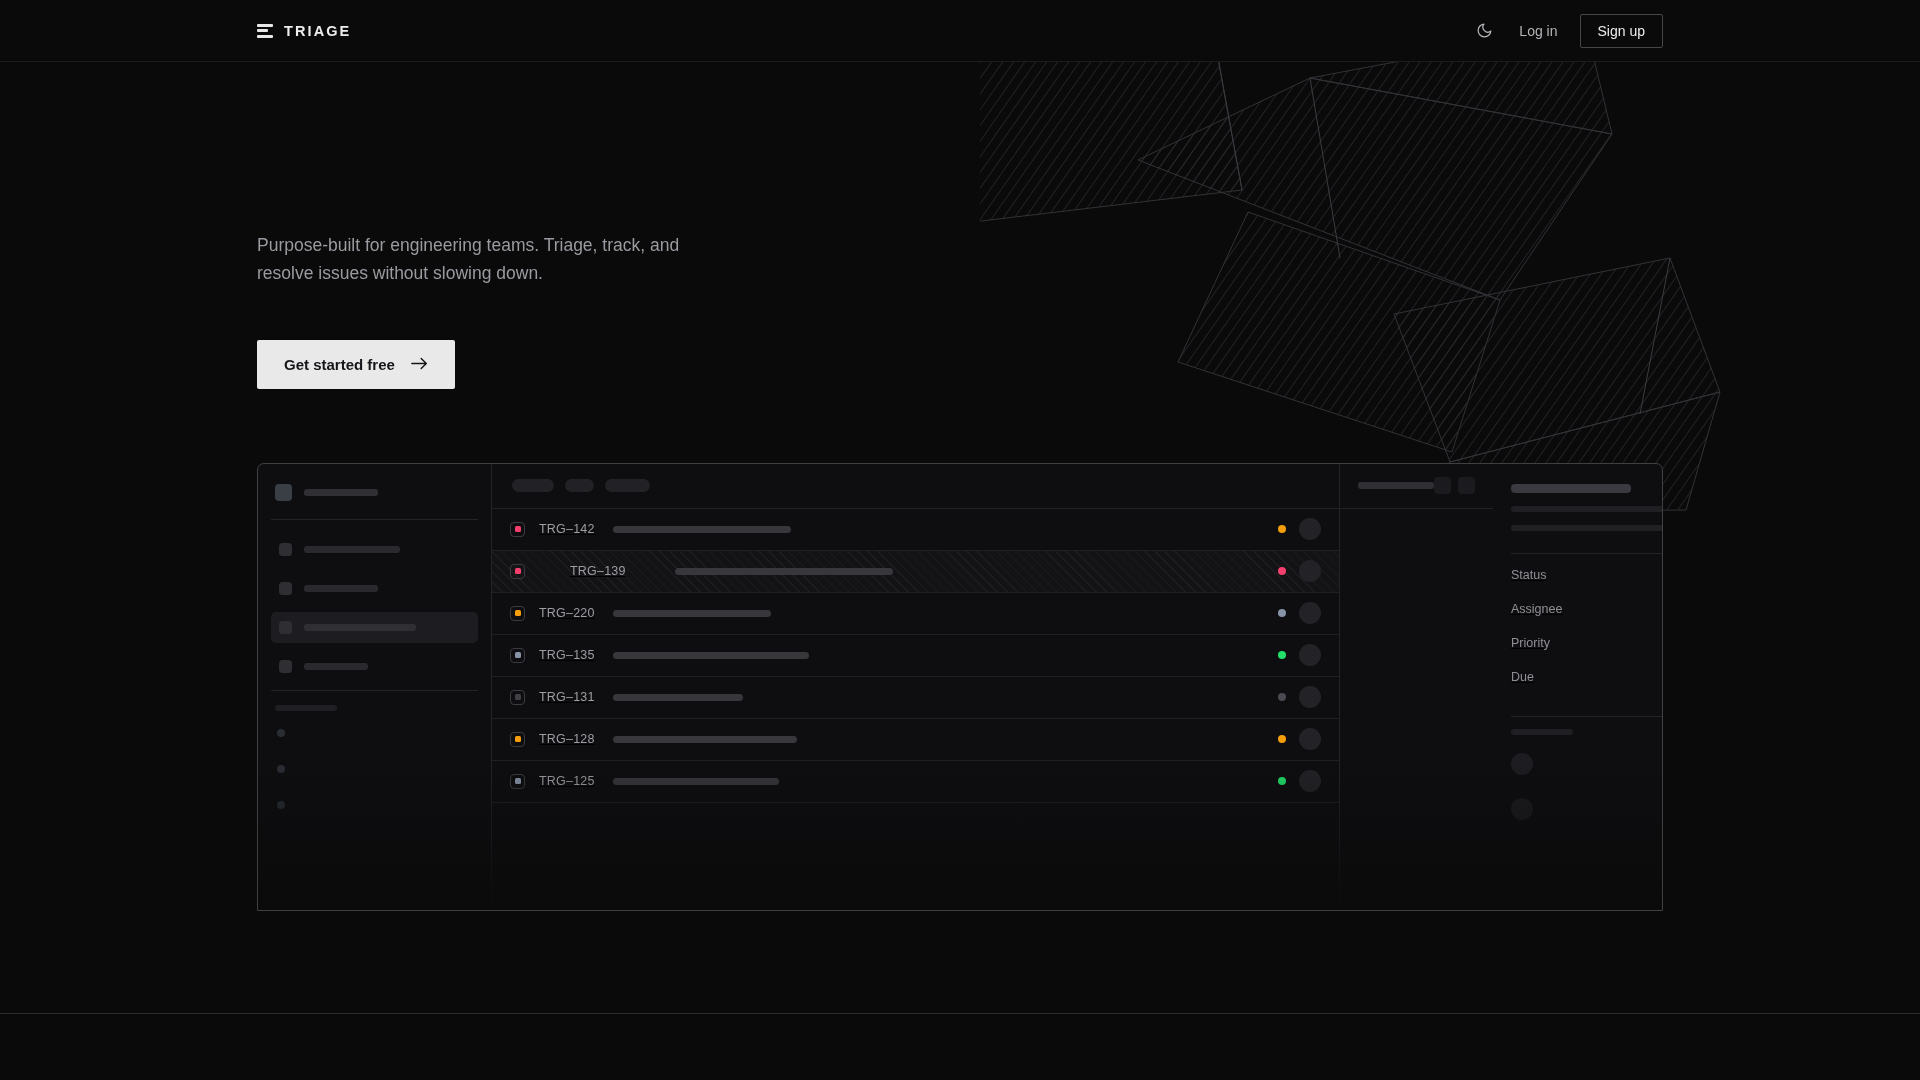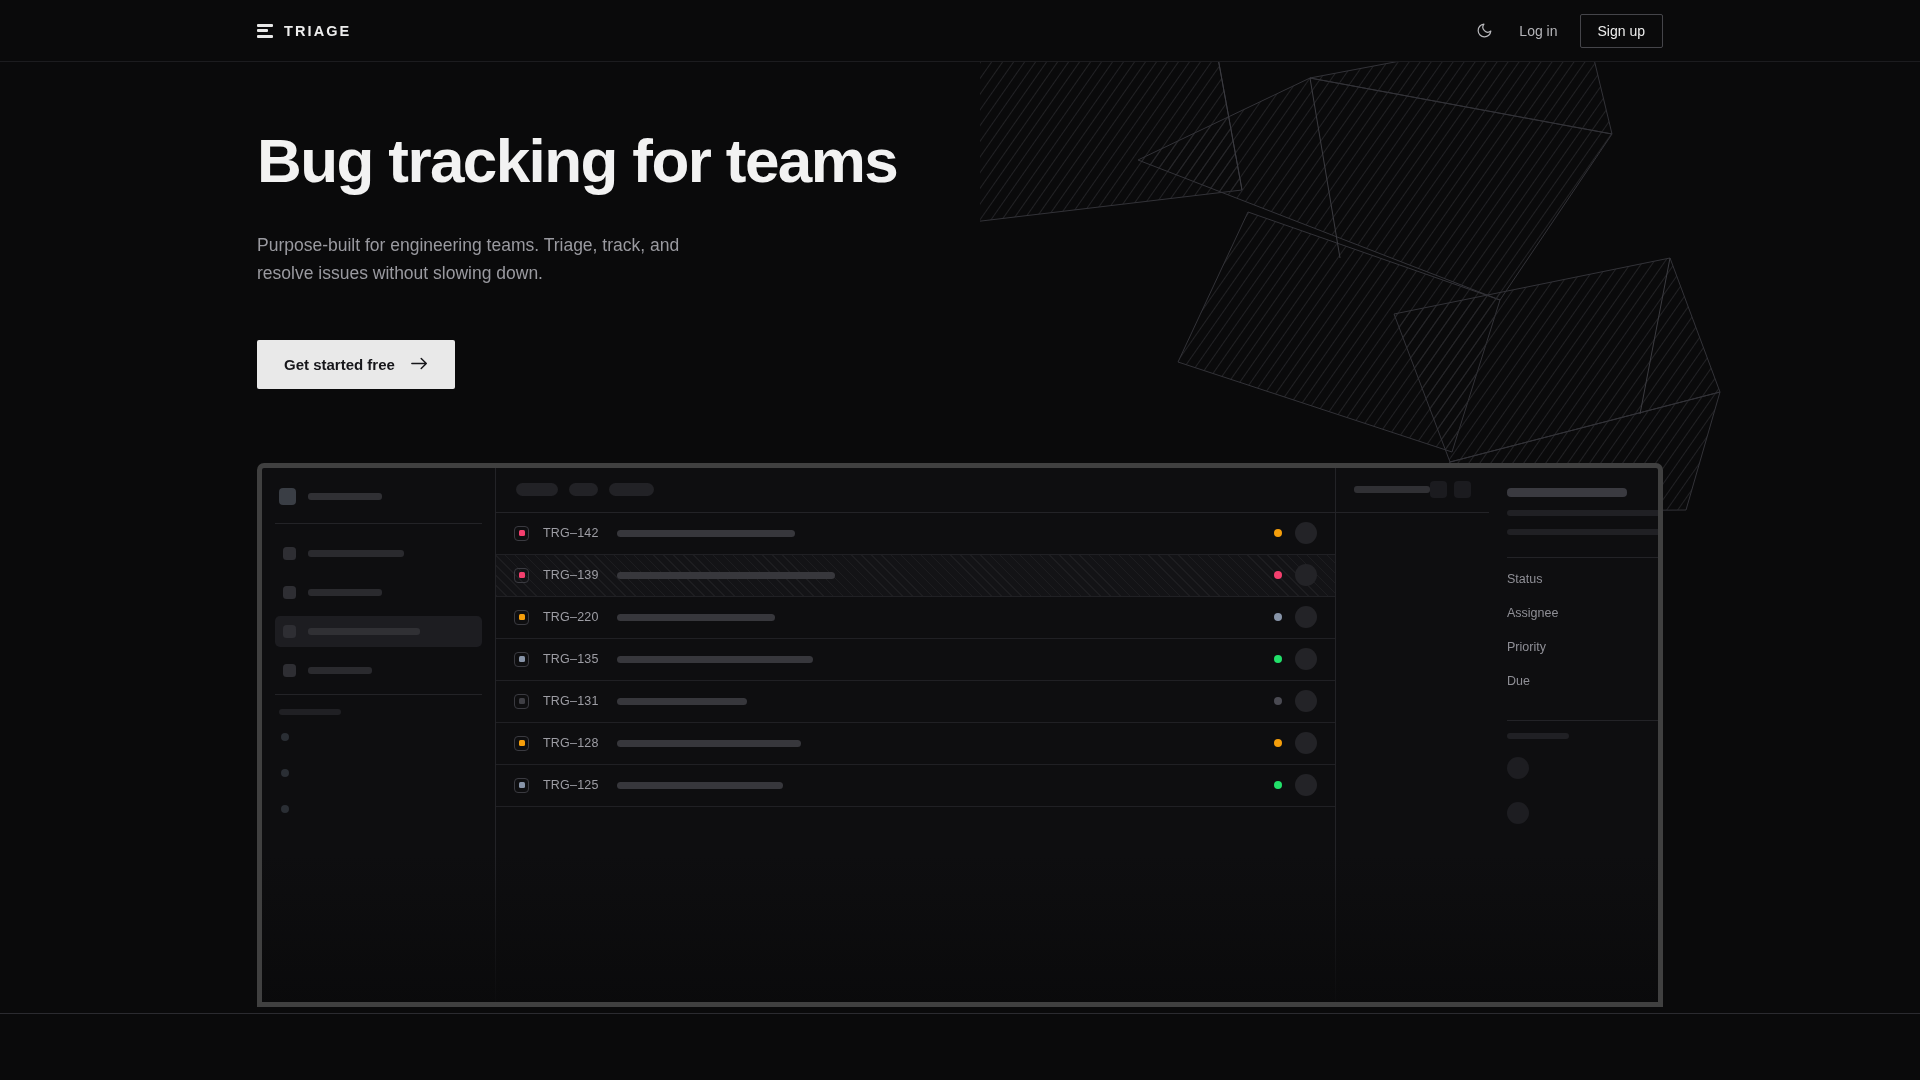--- a/index.html
+++ b/index.html
@@ -42,23 +42,23 @@
   .hero p { color:#9a9aa0; font-size:17.5px; line-height:1.62; margin-top:36px;
             max-width:480px; }
   .cta { display:inline-flex; align-items:center; gap:16px; margin-top:52px;
          background:#e9e9e9; color:#16161a; font-size:15px; font-weight:600;
          padding:16px 27px; border:none; cursor:pointer; font-family:inherit;
          border-radius:2px; }
 
   
   .mock-wrap { position:relative; z-index:4; width:1406px; margin:74px auto 0;
                height:492px; }
-  .mock { position:relative; width:100%; height:544px;
-          border:5px solid #404040; border-radius:7px 7px 0 0;
-          background:#0e0e10; display:flex; overflow:hidden; }
+  .mock { position:relative; width:100%; height:448px;
+          border:1px solid #404040; border-radius:7px 7px 0 0;
+          background:#0e0e10; display:flex; overflow:hidden;text-decoration:underline; }
   .mock::after { content:""; position:absolute; left:0; right:0; bottom:0; height:150px;
                  background:linear-gradient(to bottom, rgba(10,10,11,0) 0%, rgba(10,10,11,.92) 100%);
                  pointer-events:none; }
 
   
   .m-side { width:234px; flex:0 0 234px; border-right:1px solid #232327; padding:14px 13px 0; }
   .ws-row { display:flex; align-items:center; gap:12px; padding:6px 4px 16px; }
   .ws-sq { width:17px; height:17px; border-radius:4px; background:#3a3e45; }
   .sk { background:#2a2a2e; border-radius:3px; height:7px; display:block; }
   .sk-l { background:#303034; }
@@ -72,21 +72,21 @@
 
   
   .m-list { flex:1; border-right:1px solid #232327; display:flex; flex-direction:column; }
   .m-toolbar { height:45px; border-bottom:1px solid #232327; display:flex;
                align-items:center; gap:11px; padding:0 20px; }
   .pill { height:13px; border-radius:7px; background:#222226; }
   .row { height:42px; border-bottom:1px solid #202024; display:flex; align-items:center;
          padding:0 18px; cursor:pointer; position:relative; }
   .row.sel { background-image:repeating-linear-gradient(45deg,
               rgba(255,255,255,.045) 0 1px, transparent 1px 7px);
-             background-color:#131316; }
+             background-color:#131316;gap:31px; }
   .pri-box { width:15px; height:15px; border-radius:4px; border:1px solid #3a3a40;
              display:flex; align-items:center; justify-content:center; flex:0 0 15px; }
   .pri-box i { width:6px; height:6px; border-radius:1.5px; display:block; }
   .row-id { color:#9d9da4; font-size:12.5px; width:74px; margin-left:14px;
             font-family:"Liberation Sans", sans-serif; letter-spacing:.2px; }
   .row-title { height:7px; border-radius:4px; background:#37373c; }
   .row-right { margin-left:auto; display:flex; align-items:center; gap:13px; }
   .st-dot { width:8px; height:8px; border-radius:50%; }
   .av { width:22px; height:22px; border-radius:50%; background:#232327; }
 
@@ -151,21 +151,21 @@
           </svg>
         </span>
         <a class="nav-link">Log in</a>
         <button class="btn-outline">Sign up</button>
       </div>
     </div>
   </div>
 
   <div class="hero">
     <h1>
-      <span>Bug tracking for teams</span><br>
+      <br>
     </h1>
     <p>Purpose-built for engineering teams. Triage, track, and resolve issues without slowing down.</p>
     <button class="cta">
       <span>Get started free</span>
       <span>
         <svg width="17" height="13" viewBox="0 0 20 14" fill="none" stroke="#16161a" stroke-width="1.7" stroke-linecap="round" stroke-linejoin="round">
           <path d="M1 7h17M12 1l6 6-6 6"></path>
         </svg>
       </span>
     </button>

